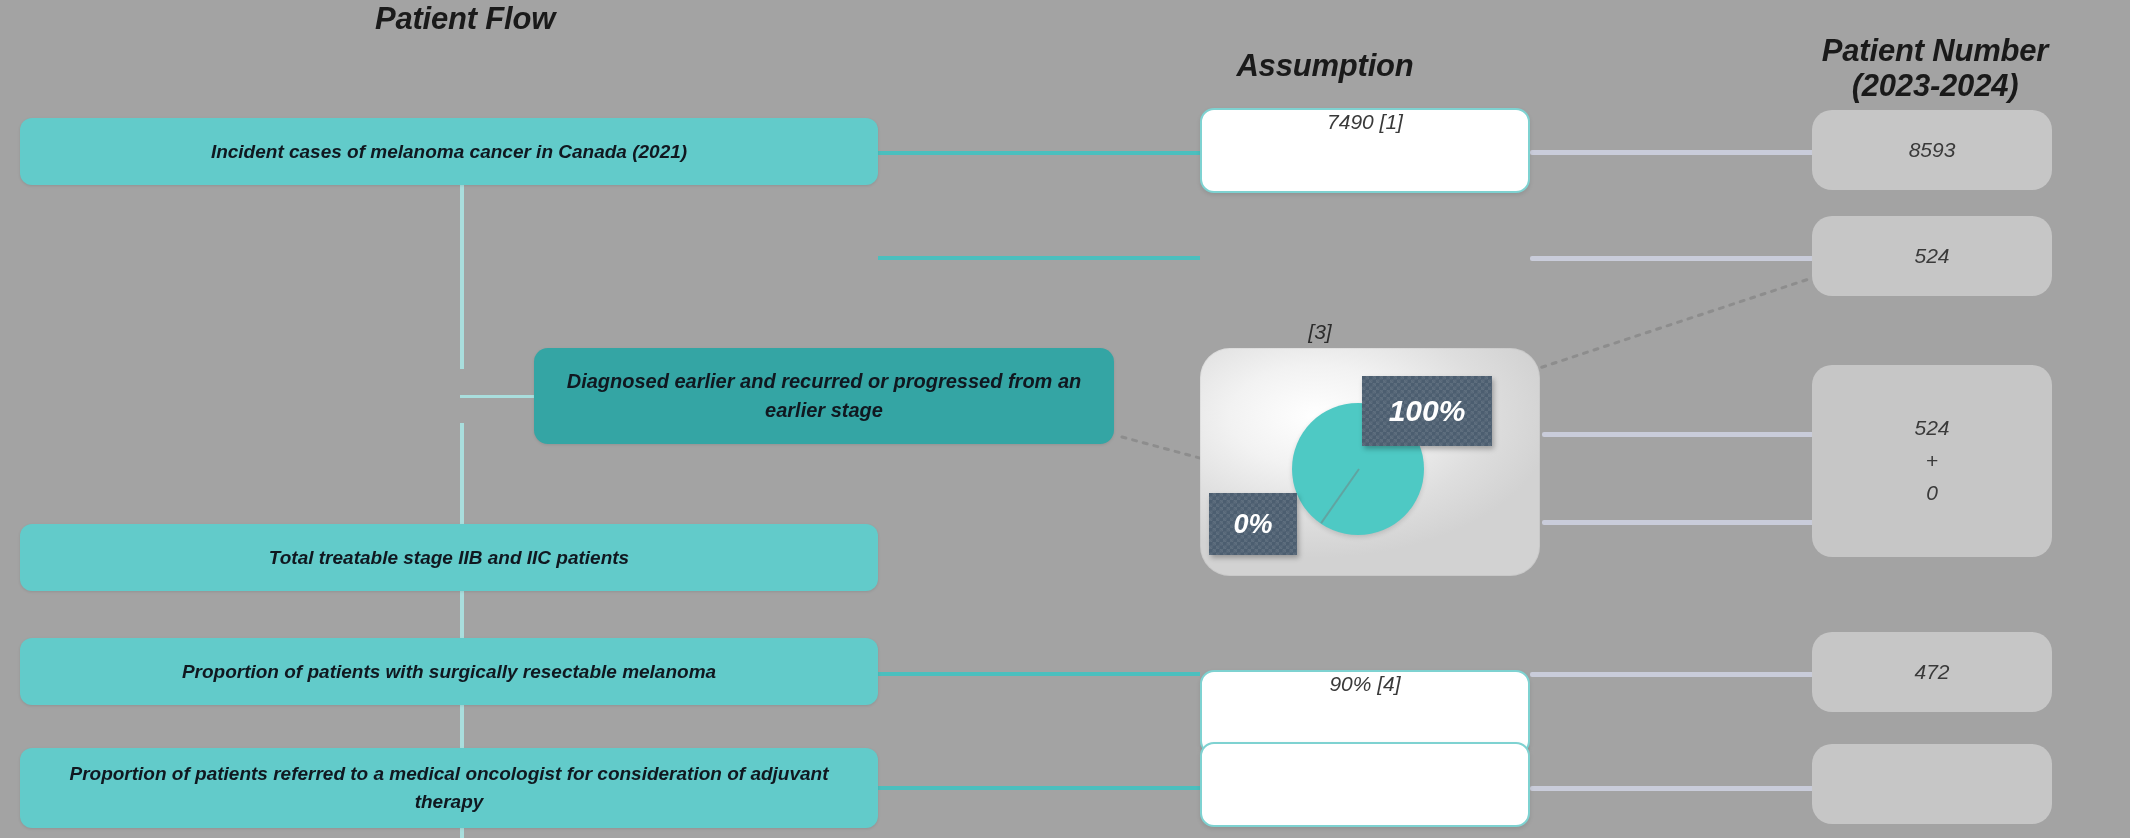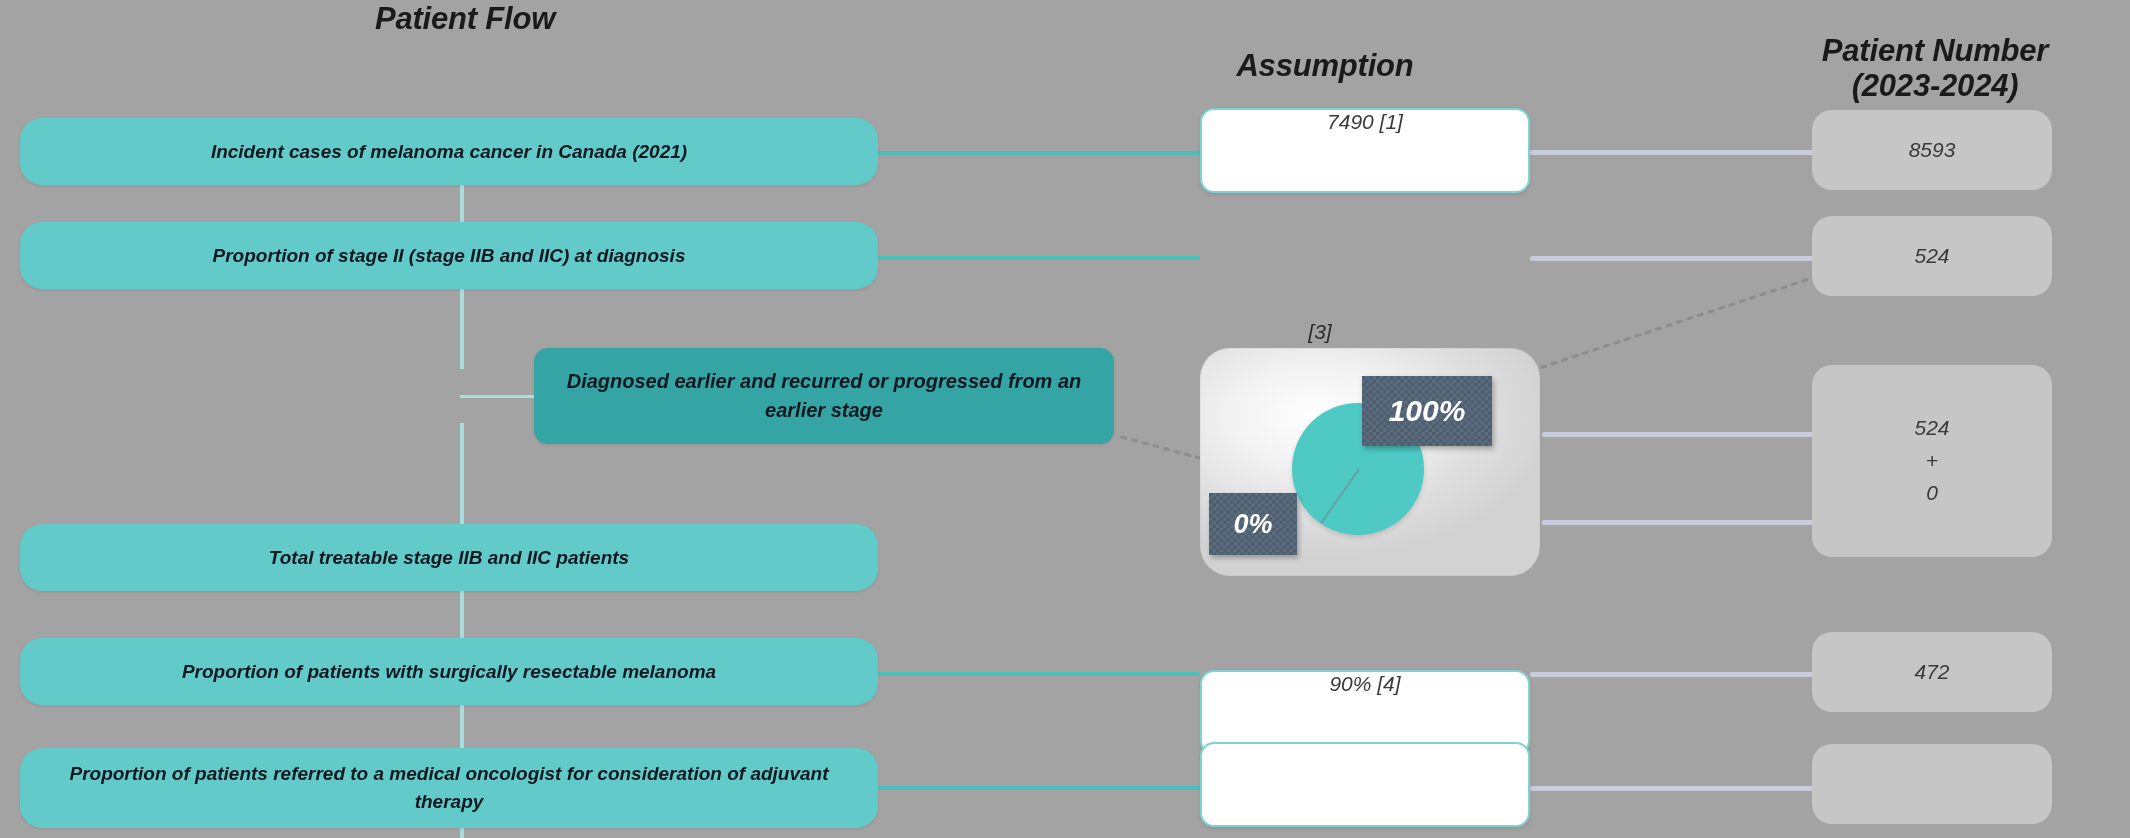--- a/index.html
+++ b/index.html
@@ -29,21 +29,21 @@
     letter-spacing: -0.2px;
   }
   #hdr-flow   { left: 230px;  top: 2px;  width: 470px; }
   #hdr-assump { left: 1135px; top: 2px;  width: 380px; margin-top: 47px; }
   #hdr-num    { left: 1790px; top: 6px;  width: 290px; margin-top: 28px; }
 
   
   .flow-box {
     position: absolute;
     background: #62cbca;
-    border-radius: 22px;
+    border-radius: 12px;
     box-shadow: 0 1px 3px rgba(0,0,0,0.10);
     display: flex;
     align-items: center;
     justify-content: center;
     text-align: center;
     color: #101820;
     font-weight: bold;
     font-size: 19px;
     line-height: 1.45;
     padding: 0 14px;
@@ -195,23 +195,20 @@
   <div class="flow-box" style="left:20px; top:118px; width:858px; height:67px;">
     <span>Incident cases of melanoma cancer in Canada (2021)</span>
   </div>
   <div class="assump-box" style="left:1200px; top:108px; width:330px; height:85px;">
     <span>7490 [1]</span>
   </div>
   <div class="num-box" style="left:1812px; top:110px; width:240px; height:80px;">
     <span>8593</span>
   </div>
 
-  <div class="flow-box" style="left:20px; top:222px; width:858px; height:67px;">
-    <span>Proportion of stage II (stage IIB and IIC) at diagnosis</span>
-  </div>
   <div class="num-box" style="left:1812px; top:216px; width:240px; height:80px;">
     <span>524</span>
   </div>
 
   <div class="flow-box dark" style="left:534px; top:348px; width:580px; height:96px; font-size:20px;">
     <span>Diagnosed earlier and recurred or progressed from an earlier stage</span>
   </div>
 
   <div id="pie-ref" style="left:1275px; top:320px; width:90px;">[3]</div>
 

